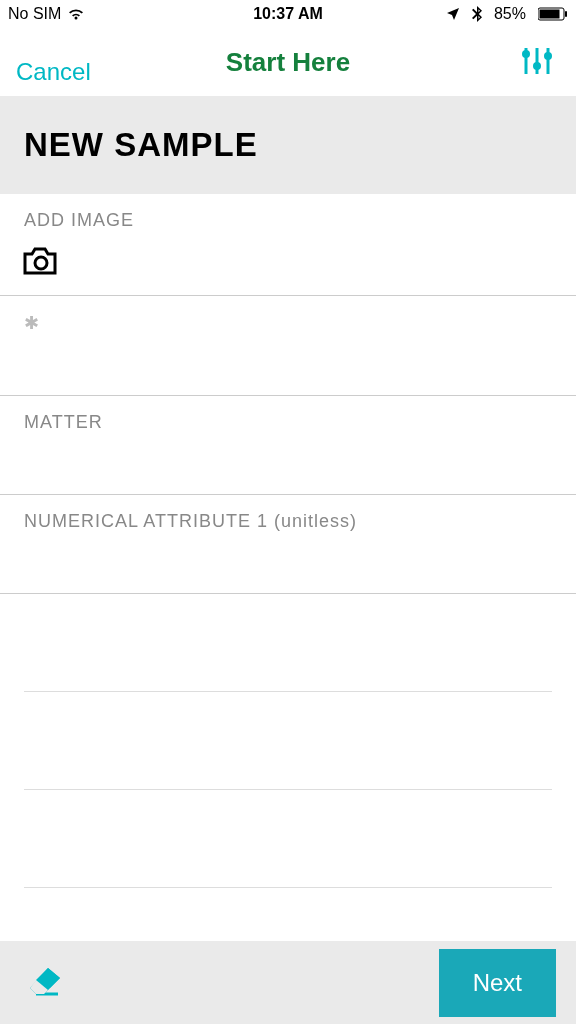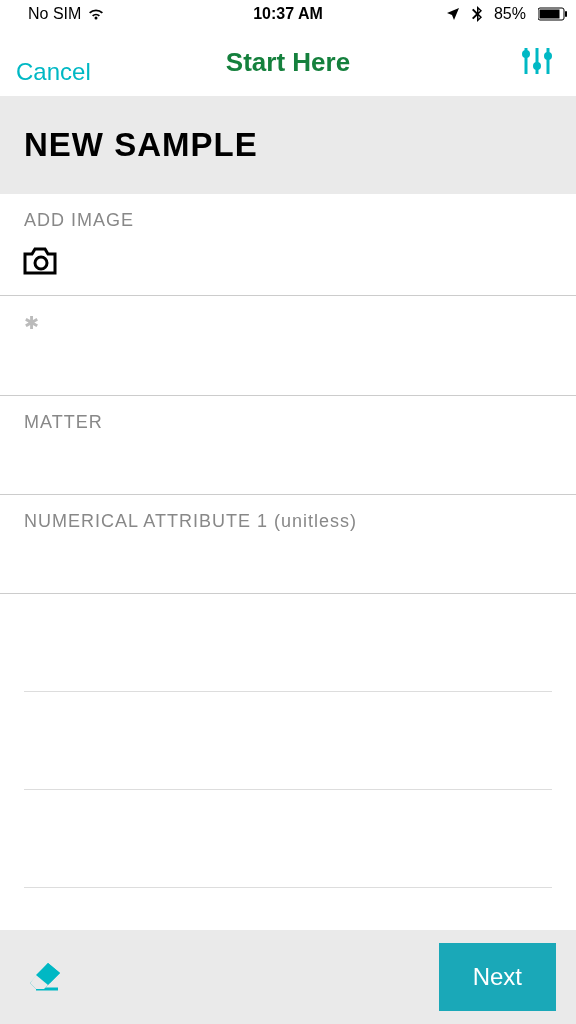--- a/index.html
+++ b/index.html
@@ -13,21 +13,20 @@
     }
     .status-bar {
       height: 28px;
       display: flex;
       align-items: center;
       justify-content: space-between;
       padding: 0 8px;
       font-size: 16px;
       font-weight: 500;
       color: #000;
-      margin-left: 20px;
     }
     .status-left { display: flex; align-items: center; gap: 6px; }
     .status-center { position: absolute; left: 50%; transform: translateX(-50%); font-weight: 700; }
     .status-right { display: flex; align-items: center; gap: 12px; }
     .wifi-icon, .location-icon, .bluetooth-icon { display: inline-flex; }
     .battery-icon { display: inline-flex; align-items: center; }
     
     .nav-bar {
       height: 68px;
       display: flex;
@@ -110,21 +109,21 @@
       height: 98px;
       border-bottom: 1px solid #ccc;
     }
     .empty-row.short { border-bottom: 1px solid #ddd; margin: 0 24px; }
     
     .footer {
       position: absolute;
       bottom: 0;
       left: 0;
       right: 0;
-      height: 94px;
+      height: 83px;
       background: #eaeaea;
       display: flex;
       align-items: center;
       justify-content: space-between;
       padding: 0 20px;
     }
     .eraser-btn {
       background: none;
       border: none;
       cursor: pointer;

